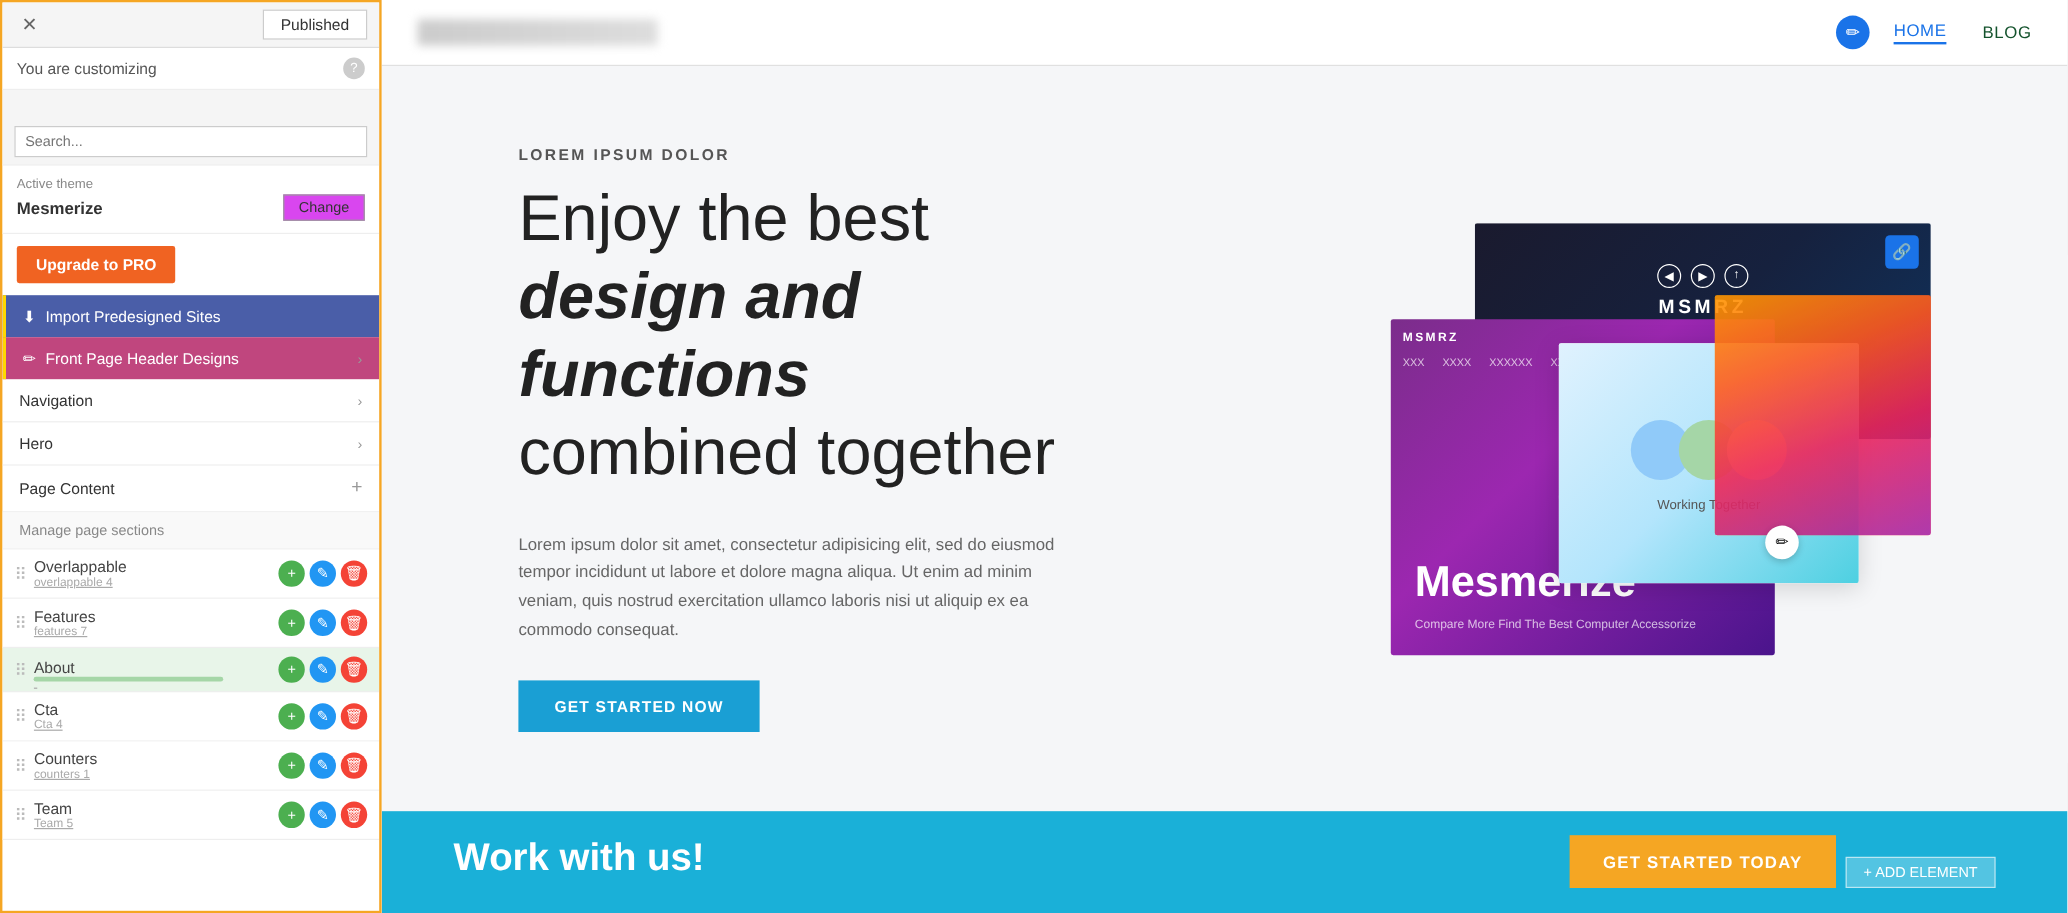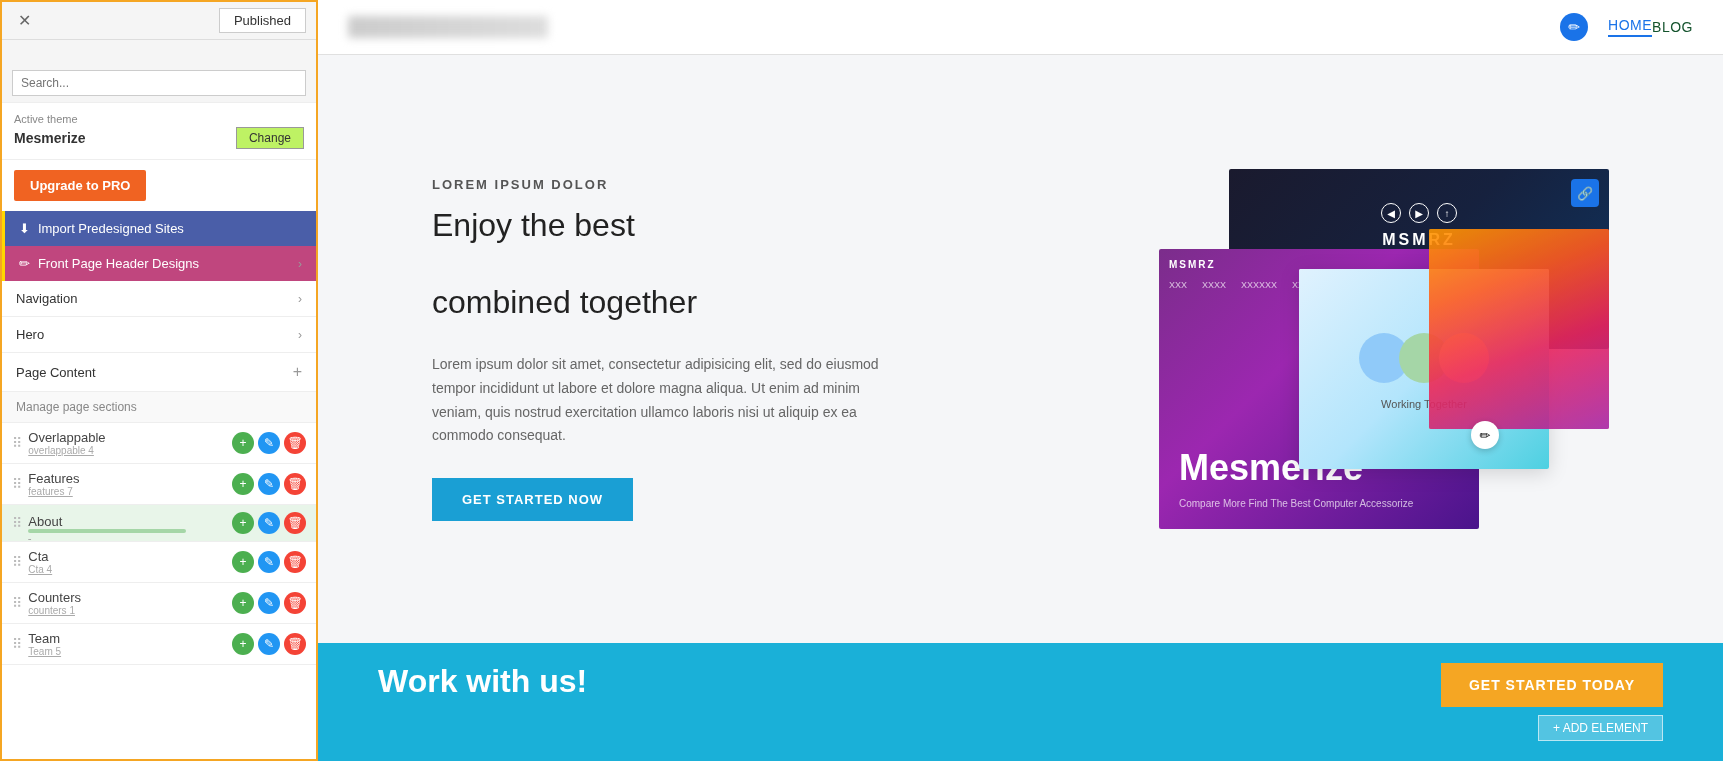--- a/index.html
+++ b/index.html
@@ -97,21 +97,21 @@
       display: flex;
       align-items: center;
       justify-content: space-between;
     }
     .theme-name {
       font-size: 14px;
       font-weight: 600;
       color: #333;
     }
     .change-btn {
-      background: #bef264;
+      background: #d946ef;
       border: 1px solid #999;
       padding: 3px 12px;
       font-size: 12px;
       cursor: pointer;
       color: #333;
     }
 
     
     .upgrade-btn {
       margin: 10px 12px;
@@ -235,20 +235,21 @@
     }
     .site-logo-blur {
       width: 200px;
       height: 22px;
       background: linear-gradient(90deg, #ccc 0%, #ddd 100%);
       filter: blur(4px);
       border-radius: 2px;
     }
     .site-nav-links {
       display: flex;
+      gap: 30px;
       align-items: center;
     }
     .site-nav-link {
       font-size: 14px;
       color: #14532d;
       text-decoration: none;
       font-weight: 500;
       letter-spacing: 0.5px;
     }
     .site-nav-link.active {
@@ -286,21 +287,21 @@
     }
     .hero-eyebrow {
       font-size: 13px;
       font-weight: 700;
       letter-spacing: 2px;
       color: #555;
       margin-bottom: 14px;
       text-transform: uppercase;
     }
     .hero-title {
-      font-size: 32px;
+      font-size: 54px;
       line-height: 1.2;
       color: #222;
       margin-bottom: 32px;
     }
     .hero-title em {
       font-style: italic;
       font-weight: 700;
     }
     .hero-desc {
       font-size: 14px;
@@ -428,21 +429,21 @@
       min-height: 85px;
       position: relative;
     }
     .cta-title {
       font-size: 32px;
       font-weight: bold;
       color: #fff;
     }
     .cta-right {
       display: flex;
-      flex-direction: column;
+      flex-direction: row;
       align-items: flex-end;
       gap: 8px;
     }
     .cta-button {
       background: #f5a623;
       color: #fff;
       border: none;
       padding: 14px 28px;
       font-size: 14px;
       font-weight: 700;
@@ -475,20 +476,24 @@
 </head>
 <body>
 
 <div id="left-panel">
 
   <div class="top-bar">
     <button class="close-x-btn">✕</button>
     <button class="published-btn">Published</button>
   </div>
 
+  <div class="customizing-bar">
+    <span>You are customizing</span>
+    <div class="help-icon">?</div>
+  </div>
 
   <div class="search-bar">
     <input type="text" style="color: rgb(170, 170, 170); font-size: 12px; margin-top: 24px;" placeholder="Search...">
   </div>
 
   <div class="panel-scroll">
     
     <div class="active-theme-section">
       <div class="active-theme-label">Active theme</div>
       <div class="active-theme-row">
@@ -633,21 +638,21 @@
   </div>
 
   <div class="site-main">
 
     <div class="hero-section">
 
       <div class="hero-text">
         <div class="hero-eyebrow">LOREM IPSUM DOLOR</div>
         <div class="hero-title">
           <span>Enjoy the best</span><br>
-          <br>
+          <em><span>design and functions</span></em><br>
           <span>combined together</span>
         </div>
         <p class="hero-desc">Lorem ipsum dolor sit amet, consectetur adipisicing elit, sed do eiusmod tempor incididunt ut labore et dolore magna aliqua. Ut enim ad minim veniam, quis nostrud exercitation ullamco laboris nisi ut aliquip ex ea commodo consequat.</p>
         <button class="get-started-btn">GET STARTED NOW</button>
       </div>
 
       <div class="hero-images">
 
         <div class="img-card img-card-1">
           <div class="img-card-1-content">

